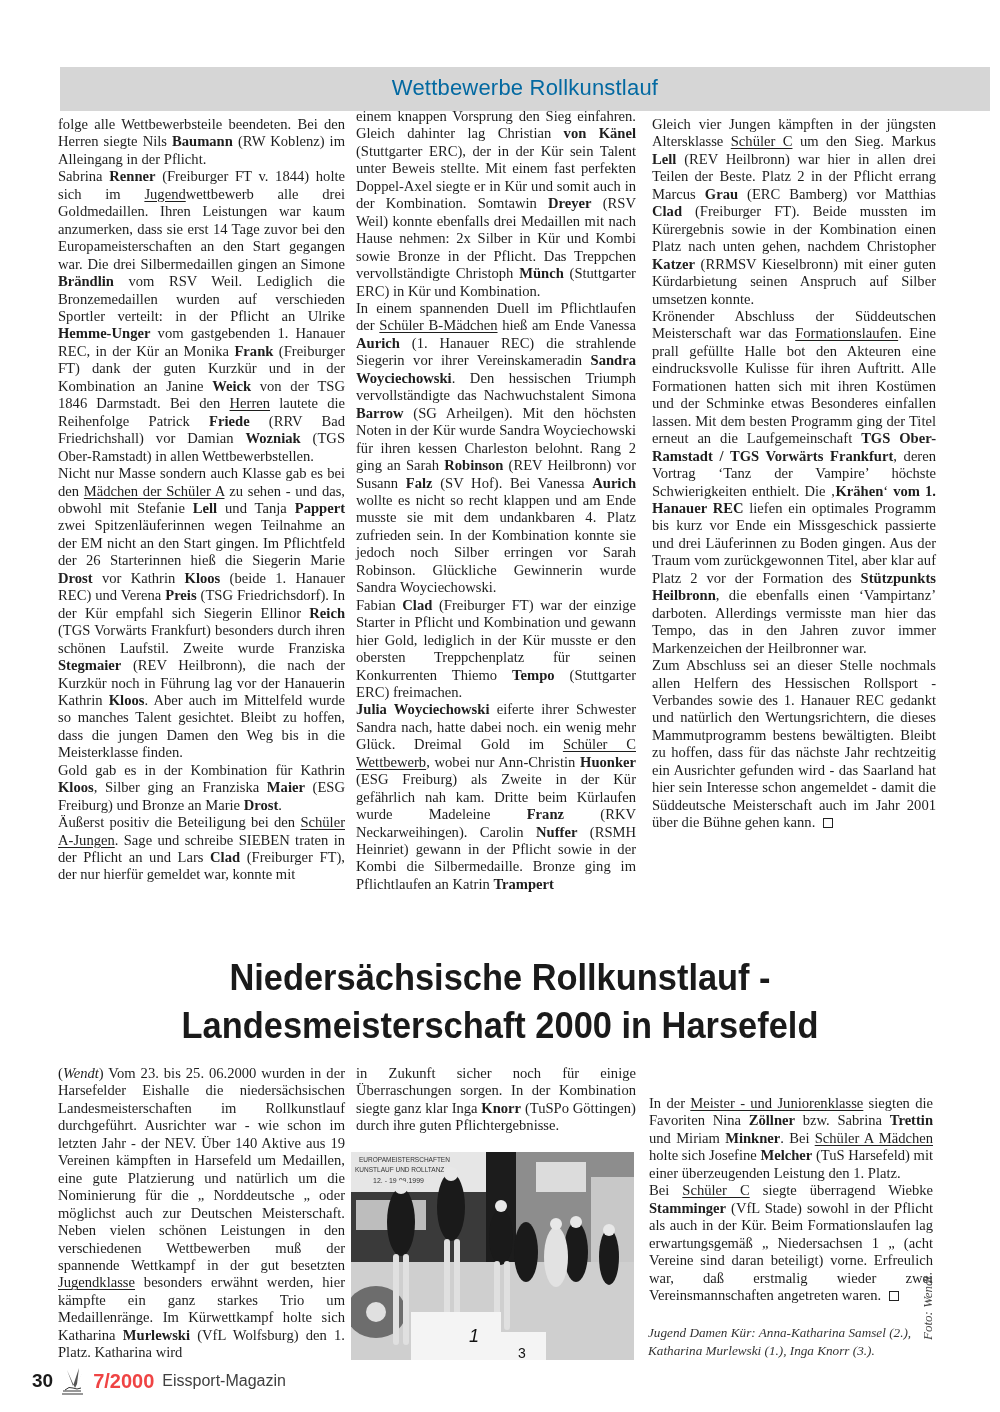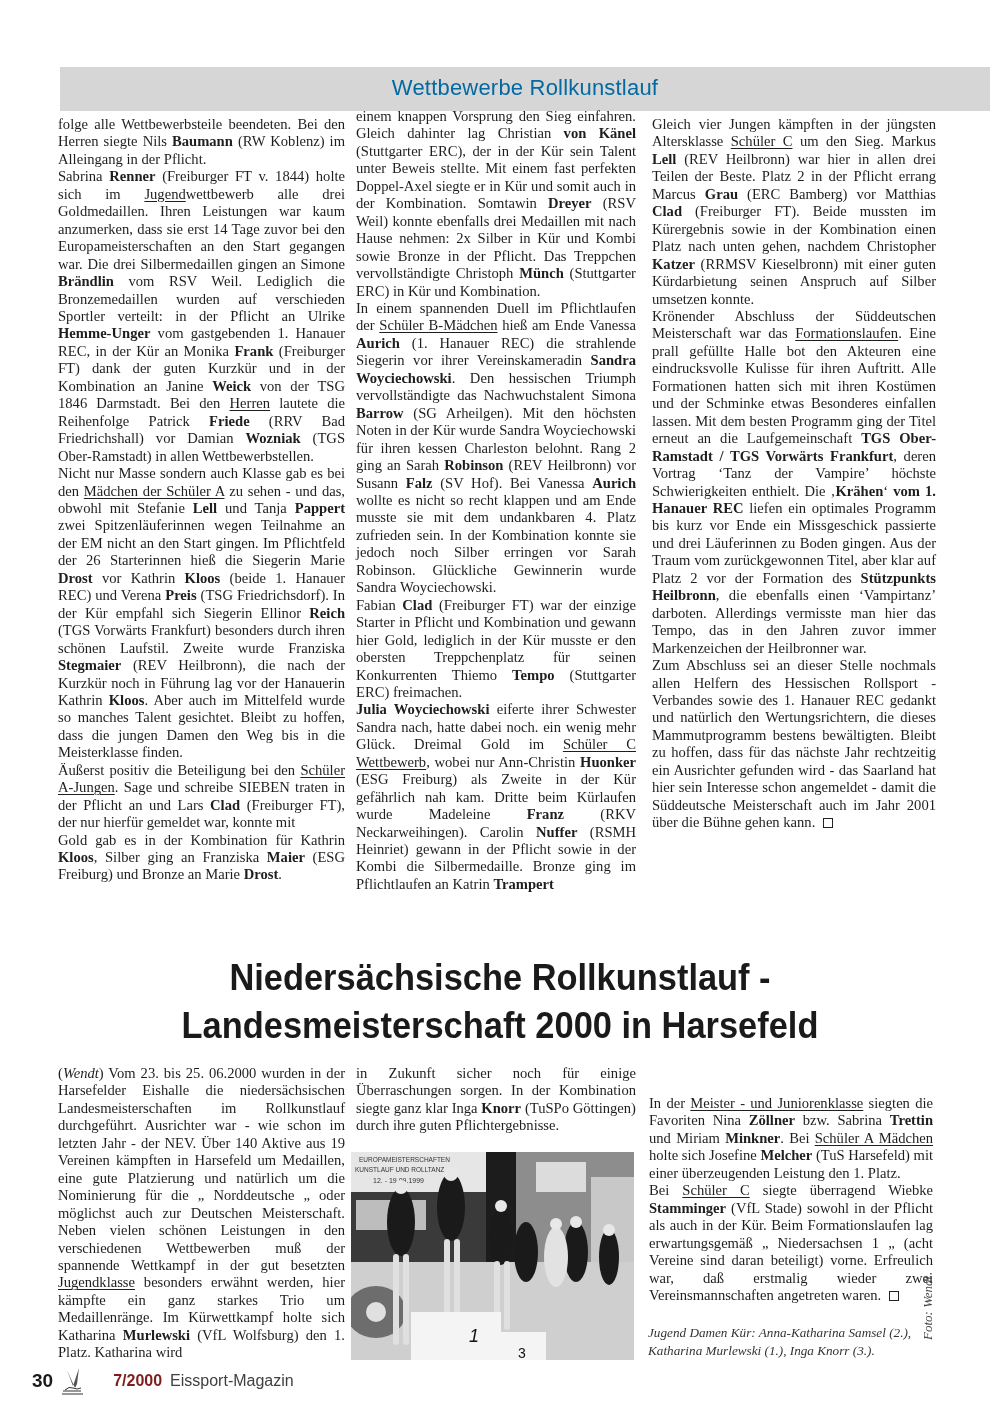--- a/index.html
+++ b/index.html
@@ -29,38 +29,38 @@
   .photo { position: absolute; left: 351px; top: 1152px; width: 283px; height: 208px;
            background: #9a9a9a; overflow: hidden; }
   .caption { position: absolute; left: 648px; top: 1324px; width: 285px; font-style: italic;
              font-size: 13.2px; line-height: 18px; color: #333; }
   .foto-credit { position: absolute; left: 920px; top: 1340px; font-style: italic; font-size: 13px;
                  color: #444; transform: rotate(-90deg); transform-origin: left top; white-space: nowrap; }
   .footer { position: absolute; left: 32px; top: 1366px; height: 30px; display: flex; align-items: center;
             font-family: "Liberation Sans", sans-serif; }
   .page-num { font-weight: bold; font-size: 19px; color: #1a1a1a; }
   .logo { width: 28px; height: 30px; margin: 0 6px 0 6px; }
-  .issue { font-weight: bold; font-size: 16px; color: #7f1d1d; margin-left: 20px; }
+  .issue { font-weight: bold; font-size: 20px; color: #ef4444; }
   .magazine { font-size: 16px; color: #404040; margin-left: 8px; }
   .endmark { display: inline-block; width: 10px; height: 10px; border: 1.5px solid #222;
              margin-left: 8px; vertical-align: -1px; box-sizing: border-box; }
 </style>
 </head>
 <body>
 
 <div class="header-bar">
   <div class="header-title">Wettbewerbe Rollkunstlauf</div>
 </div>
 
 <div class="col c1">
     <p>folge alle Wettbewerbsteile beendeten. Bei den Herren siegte Nils <b>Baumann</b> (RW Koblenz) im Alleingang in der Pflicht.</p>
     <p>Sabrina <b>Renner</b> (Freiburger FT v. 1844) holte sich im <u>Jugend</u>wettbewerb alle drei Goldmedaillen. Ihren Leistungen war kaum anzumerken, dass sie erst 14 Tage zuvor bei den Europameisterschaften an den Start gegangen war. Die drei Silbermedaillen gingen an Simone <b>Brändlin</b> vom RSV Weil. Lediglich die Bronzemedaillen wurden auf verschieden Sportler verteilt: in der Pflicht an Ulrike <b>Hemme-Unger</b> vom gastgebenden 1. Hanauer REC, in der Kür an Monika <b>Frank</b> (Freiburger FT) dank der guten Kurzkür und in der Kombination an Janine <b>Weick</b> von der TSG 1846 Darmstadt. Bei den <u>Herren</u> lautete die Reihenfolge Patrick <b>Friede</b> (RRV Bad Friedrichshall) vor Damian <b>Wozniak</b> (TGS Ober-Ramstadt) in allen Wettbewerbstellen.</p>
     <p>Nicht nur Masse sondern auch Klasse gab es bei den <u>Mädchen der Schüler A</u> zu sehen - und das, obwohl mit Stefanie <b>Lell</b> und Tanja <b>Pappert</b> zwei Spitzenläuferinnen wegen Teilnahme an der EM nicht an den Start gingen. Im Pflichtfeld der 26 Starterinnen hieß die Siegerin Marie <b>Drost</b> vor Kathrin <b>Kloos</b> (beide 1. Hanauer REC) und Verena <b>Preis</b> (TSG Friedrichsdorf). In der Kür empfahl sich Siegerin Ellinor <b>Reich</b> (TGS Vorwärts Frankfurt) besonders durch ihren schönen Laufstil. Zweite wurde Franziska <b>Stegmaier</b> (REV Heilbronn), die nach der Kurzkür noch in Führung lag vor der Hanauerin Kathrin <b>Kloos</b>. Aber auch im Mittelfeld wurde so manches Talent gesichtet. Bleibt zu hoffen, dass die jungen Damen den Weg bis in die Meisterklasse finden.</p>
+    <p>Gold gab es in der Kombination für Kathrin <b>Kloos</b>, Silber ging an Franziska <b>Maier</b> (ESG Freiburg) und Bronze an Marie <b>Drost</b>.</p>
     <p>Äußerst positiv die Beteiligung bei den <u>Schüler A-Jungen</u>. Sage und schreibe SIEBEN traten in der Pflicht an und Lars <b>Clad</b> (Freiburger FT), der nur hierfür gemeldet war, konnte mit</p>
-    <p>Gold gab es in der Kombination für Kathrin <b>Kloos</b>, Silber ging an Franziska <b>Maier</b> (ESG Freiburg) und Bronze an Marie <b>Drost</b>.</p>
   </div>
 <div class="col c2">
     <p>einem knappen Vorsprung den Sieg einfahren. Gleich dahinter lag Christian <b>von Känel</b> (Stuttgarter ERC), der in der Kür sein Talent unter Beweis stellte. Mit einem fast perfekten Doppel-Axel siegte er in Kür und somit auch in der Kombination. Somtawin <b>Dreyer</b> (RSV Weil) konnte ebenfalls drei Medaillen mit nach Hause nehmen: 2x Silber in Kür und Kombi sowie Bronze in der Pflicht. Das Treppchen vervollständigte Christoph <b>Münch</b> (Stuttgarter ERC) in Kür und Kombination.</p>
     <p>In einem spannenden Duell im Pflichtlaufen der <u>Schüler B-Mädchen</u> hieß am Ende Vanessa <b>Aurich</b> (1. Hanauer REC) die strahlende Siegerin vor ihrer Vereinskameradin <b>Sandra Woyciechowski</b>. Den hessischen Triumph vervollständigte das Nachwuchstalent Simona <b>Barrow</b> (SG Arheilgen). Mit den höchsten Noten in der Kür wurde Sandra Woyciechowski für ihren kessen Charleston belohnt. Rang 2 ging an Sarah <b>Robinson</b> (REV Heilbronn) vor Susann <b>Falz</b> (SV Hof). Bei Vanessa <b>Aurich</b> wollte es nicht so recht klappen und am Ende musste sie mit dem undankbaren 4. Platz zufrieden sein. In der Kombination konnte sie jedoch noch Silber erringen vor Sarah Robinson. Glückliche Gewinnerin wurde Sandra Woyciechowski.</p>
     <p>Fabian <b>Clad</b> (Freiburger FT) war der einzige Starter in Pflicht und Kombination und gewann hier Gold, lediglich in der Kür musste er den obersten Treppchenplatz für seinen Konkurrenten Thiemo <b>Tempo</b> (Stuttgarter ERC) freimachen.</p>
     <p><b>Julia Woyciechowski</b> eiferte ihrer Schwester Sandra nach, hatte dabei noch. ein wenig mehr Glück. Dreimal Gold im <u>Schüler C Wettbewerb</u>, wobei nur Ann-Christin <b>Huonker</b> (ESG Freiburg) als Zweite in der Kür gefährlich nah kam. Dritte beim Kürlaufen wurde Madeleine <b>Franz</b> (RKV Neckarweihingen). Carolin <b>Nuffer</b> (RSMH Heinriet) gewann in der Pflicht sowie in der Kombi die Silbermedaille. Bronze ging im Pflichtlaufen an Katrin <b>Trampert</b></p>
   </div>
 <div class="col c3">
     <p>Gleich vier Jungen kämpften in der jüngsten Altersklasse <u>Schüler C</u> um den Sieg. Markus <b>Lell</b> (REV Heilbronn) war hier in allen drei Teilen der Beste. Platz 2 in der Pflicht errang Marcus <b>Grau</b> (ERC Bamberg) vor Matthias <b>Clad</b> (Freiburger FT). Beide mussten im Kürergebnis sowie in der Kombination einen Platz nach unten gehen, nachdem Christopher <b>Katzer</b> (RRMSV Kieselbronn) mit einer guten Kürdarbietung seinen Anspruch auf Silber umsetzen konnte.</p>
     <p>Krönender Abschluss der Süddeutschen Meisterschaft war das <u>Formationslaufen</u>. Eine prall gefüllte Halle bot den Akteuren eine eindrucksvolle Kulisse für ihren Auftritt. Alle Formationen hatten sich mit ihren Kostümen und der Schminke etwas Besonderes einfallen lassen. Mit dem besten Programm ging der Titel erneut an die Laufgemeinschaft <b>TGS Ober-Ramstadt / TGS Vorwärts Frankfurt</b>, deren Vortrag ‘Tanz der Vampire’ höchste Schwierigkeiten enthielt. Die ‚<b>Krähen</b>‘ <b>vom 1. Hanauer REC</b> liefen ein optimales Programm bis kurz vor Ende ein Missgeschick passierte und drei Läuferinnen zu Boden gingen. Aus der Traum vom zurückgewonnen Titel, aber klar auf Platz 2 vor der Formation des <b>Stützpunkts Heilbronn</b>, die ebenfalls einen ‘Vampirtanz’ darboten. Allerdings vermisste man hier das Tempo, das in den Jahren zuvor immer Markenzeichen der Heilbronner war.</p>

